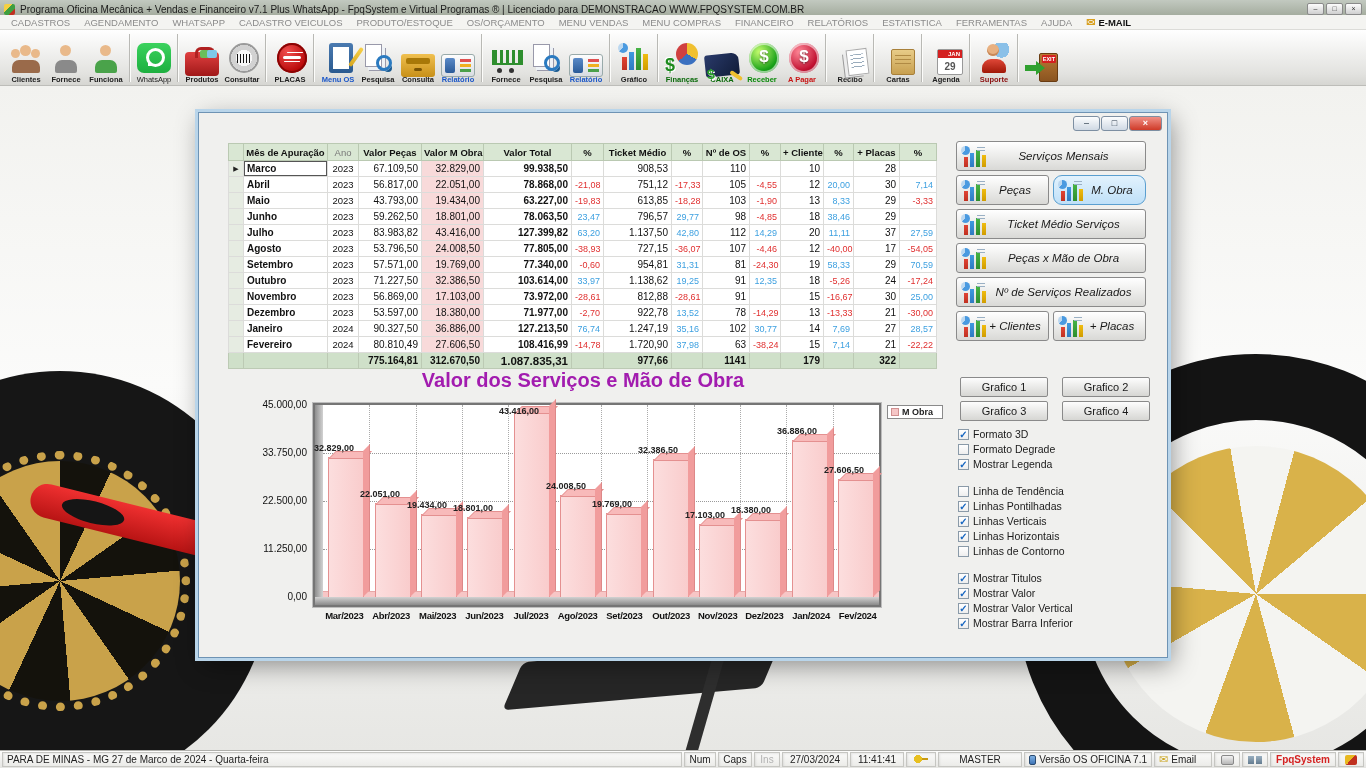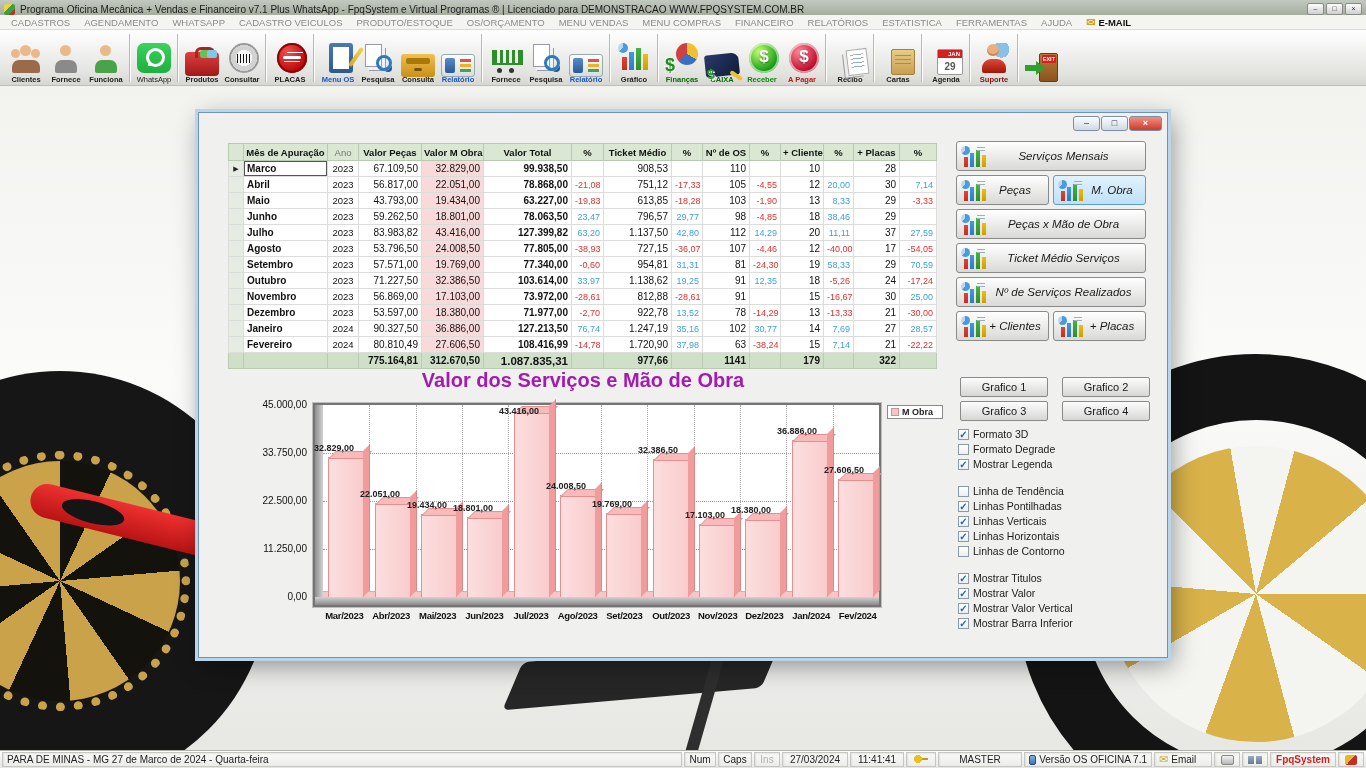--- a/index.html
+++ b/index.html
@@ -220,21 +220,21 @@
     border:1px solid #8a8a8a;display:flex;align-items:center;gap:3px;padding:0 3px;
     font-size:9px;font-weight:bold;color:#222;}
   .lg-sw{width:8px;height:8px;background:#f5c6c6;border:1px solid #d09090;flex:0 0 auto;}
 
   
   .spanel{position:absolute;left:757px;top:28px;width:190px;display:flex;flex-wrap:wrap;gap:4px;}
   .side-btn{height:30px;border:1px solid #8a8a8a;border-radius:3px;
     background:linear-gradient(#ffffff,#d9d9d6);display:flex;align-items:center;padding:0 4px;}
   .side-btn.full{width:190px;}
   .side-btn.half{width:93px;}
-  .side-btn.active{background:linear-gradient(#e2f2fd,#bfe0f8);border-color:#5a9fd0;}
+  .side-btn.active{background:linear-gradient(#e2f2fd,#bfe0f8);border-color:#5a9fd0;border-radius:9px;}
   .sb-label{flex:1;text-align:center;font-size:11.5px;color:#1a1a1a;white-space:nowrap;overflow:hidden;font-style:italic;}
   .mini-chart{width:25px;height:21px;position:relative;flex:0 0 auto;background:
     linear-gradient(#e04434,#c03020) no-repeat 3px 11px/4px 10px,
     linear-gradient(#3f9ae0,#2f7ac0) no-repeat 9px 7px/4px 14px,
     linear-gradient(#46b446,#2e8e2e) no-repeat 15px 4px/4px 17px,
     linear-gradient(#f0bc10,#d09c00) no-repeat 21px 9px/4px 12px;}
   .mini-chart::before{content:'';position:absolute;left:0;top:0;width:9px;height:9px;border-radius:50%;
     background:conic-gradient(#4a9ae0 0 230deg,#bcd8f0 230deg 360deg);}
   .mini-chart::after{content:'';position:absolute;right:1px;top:1px;width:8px;height:4px;
     background:linear-gradient(#9ab0c4 0 1px,transparent 1px 3px,#9ab0c4 3px 4px);}
@@ -801,25 +801,25 @@
       <div class="side-btn half">
         <span class="mini-chart"></span>
         <span class="sb-label">Peças</span>
       </div>
       <div class="side-btn half active">
         <span class="mini-chart"></span>
         <span class="sb-label">M. Obra</span>
       </div>
       <div class="side-btn full">
         <span class="mini-chart"></span>
-        <span class="sb-label">Peças x Mão de Obra</span>
+        <span class="sb-label">Ticket Médio Serviços</span>
       </div>
       <div class="side-btn full">
         <span class="mini-chart"></span>
-        <span class="sb-label">Ticket Médio Serviços</span>
+        <span class="sb-label">Peças x Mão de Obra</span>
       </div>
       <div class="side-btn full">
         <span class="mini-chart"></span>
         <span class="sb-label">Nº de Serviços Realizados</span>
       </div>
       <div class="side-btn half">
         <span class="mini-chart"></span>
         <span class="sb-label">+ Clientes</span>
       </div>
       <div class="side-btn half">

